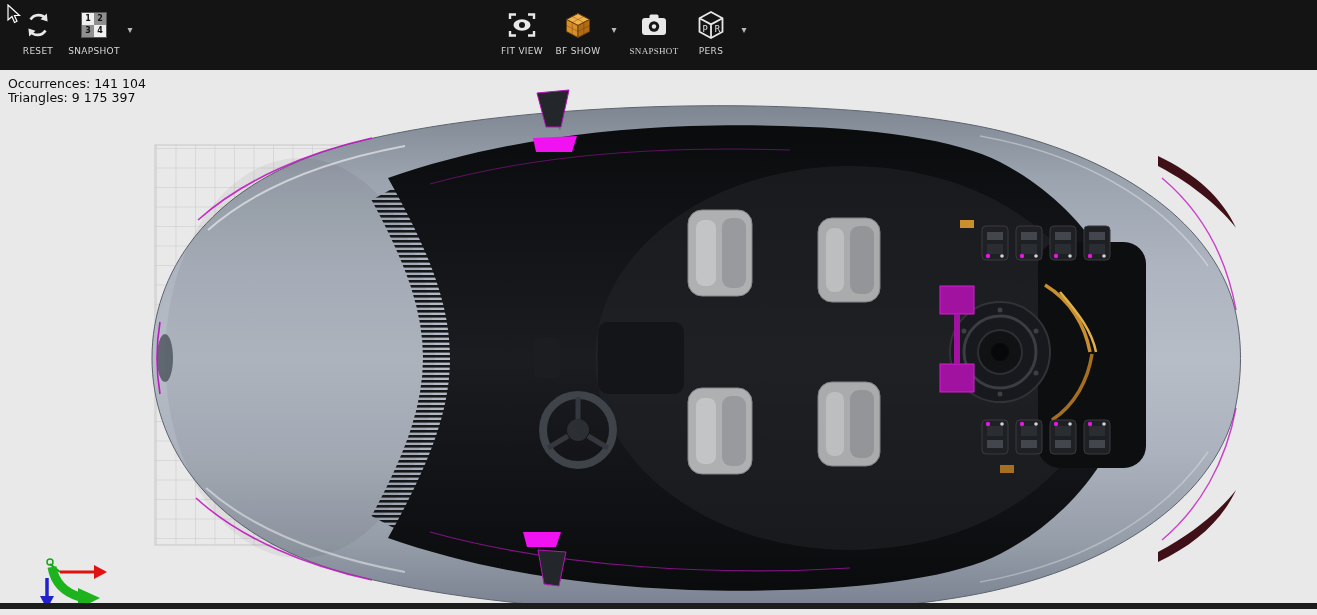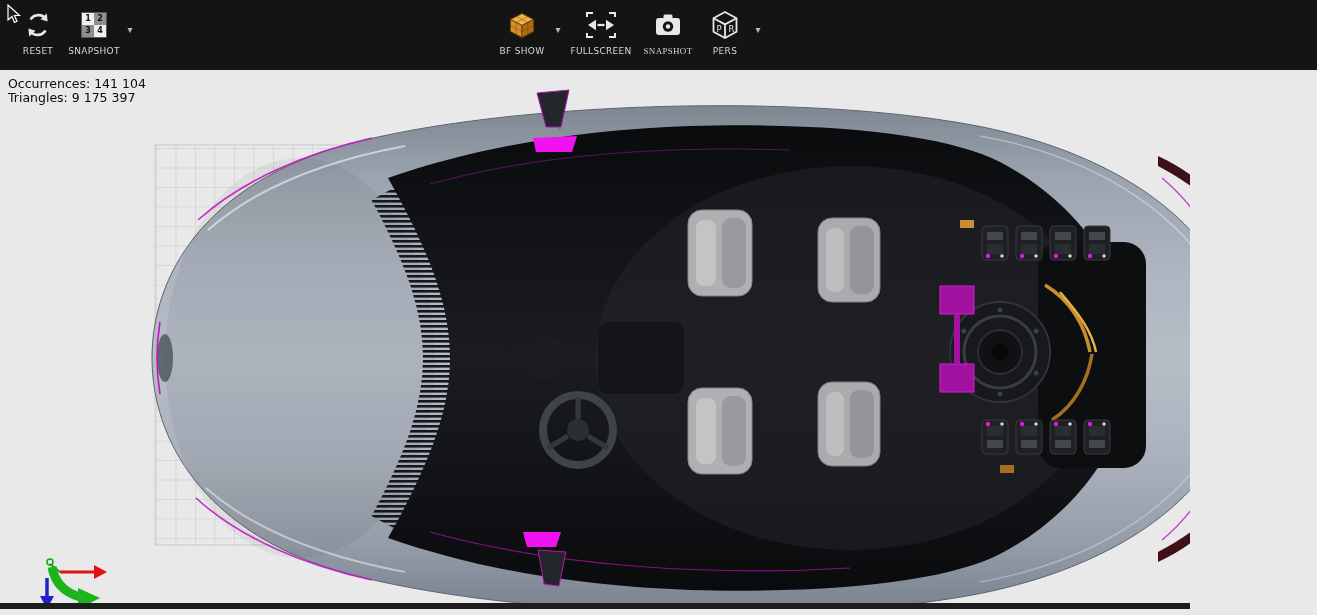--- a/index.html
+++ b/index.html
@@ -31,21 +31,21 @@
     width:24px;height:24px;display:grid;grid-template-columns:12px 12px;
     grid-template-rows:12px 12px;border:1px solid #555;box-sizing:content-box;
   }
   .checker-cell{
     display:flex;align-items:center;justify-content:center;
     font-size:8px;font-weight:bold;color:#111;line-height:1;
   }
   .cc-a{background:#f0f0f0;} .cc-b{background:#8f8f8f;}
   
   .viewport{
-    position:relative;width:1190px;height:539px;background:#e9e9e9;overflow:hidden;
+    position:relative;width:1317px;height:539px;background:#e9e9e9;overflow:hidden;
   }
   .stats{
     position:absolute;top:7px;left:8px;z-index:5;
     font-size:12.5px;color:#0a0a0a;line-height:13.5px;
   }
   .scene{position:absolute;top:0;left:0;}
   .bottom-bar{
     position:absolute;left:0;bottom:0;width:1317px;height:6px;background:#1d1d1d;
   }
   .cursor{position:absolute;left:7px;top:4px;z-index:20;pointer-events:none;}
@@ -80,47 +80,46 @@
         </div>
       </div>
       <div class="tb-label">SNAPSHOT</div>
     </div>
 
     <div class="caret">▾</div>
   </div>
 
   <div class="tb-group" style="margin-left:356px;">
 
+    <div class="tb-btn">
+      <div class="icon-box">
+        <svg viewBox="0 0 34 30" width="34" height="30">
+          <path d="M5 9 V4.5 H11 M23 4.5 H29 V9 M29 21 V25.5 H23 M11 25.5 H5 V21" fill="none" stroke="#e8e8e8" stroke-width="2.4"></path>
+          <ellipse cx="17" cy="15" rx="8.5" ry="5.8" fill="#e8e8e8"></ellipse>
+          <circle cx="17" cy="15" r="3" fill="#151515"></circle>
+        </svg>
+      </div>
+      <div class="tb-label">FIT VIEW</div>
+    </div>
 
     <div class="tb-btn">
       <div class="icon-box">
         <svg viewBox="0 0 30 30" width="30" height="30">
           <polygon points="15,3.5 26.5,9.5 15,15.5 3.5,9.5" fill="#f2b24a" stroke="#6b4208" stroke-width="1"></polygon>
           <polygon points="3.5,9.5 15,15.5 15,27.5 3.5,21.5" fill="#d88f2a" stroke="#6b4208" stroke-width="1"></polygon>
           <polygon points="26.5,9.5 15,15.5 15,27.5 26.5,21.5" fill="#b06c16" stroke="#6b4208" stroke-width="1"></polygon>
           <path d="M9.2,6.5 20.8,12.5 M20.8,6.5 9.2,12.5 M9.2,12.5 9.2,24.5 M20.8,12.5 20.8,24.5 M3.5,15.5 15,21.5 26.5,15.5" stroke="rgba(90,50,5,0.45)" stroke-width="0.8" fill="none"></path>
         </svg>
       </div>
       <div class="tb-label">BF SHOW</div>
     </div>
 
     <div class="caret">▾</div>
 
 
-    <div class="tb-btn" style="min-width:70px;">
-      <div class="icon-box">
-        <svg viewBox="0 0 34 30" width="34" height="30">
-          <path d="M3 7 V3 h6 M25 3 h6 v4 M31 23 v4 h-6 M9 27 H3 v-4" stroke="#e8e8e8" stroke-width="2" fill="none"></path>
-          <polygon points="4,15 12,9.8 12,20.2" fill="#e8e8e8"></polygon>
-          <polygon points="30,15 22,9.8 22,20.2" fill="#e8e8e8"></polygon>
-          <rect x="13.5" y="13.9" width="7" height="2.2" fill="#e8e8e8"></rect>
-        </svg>
-      </div>
-      <div class="tb-label">FULLSCREEN</div>
-    </div>
 
     <div class="tb-btn" style="min-width:64px;font-family:Liberation Serif, serif;">
       <div class="icon-box">
         <svg viewBox="0 0 32 30" width="32" height="30">
           <rect x="11.5" y="4.5" width="9" height="5" rx="1.5" fill="#e8e8e8"></rect>
           <rect x="4" y="8" width="24" height="17" rx="3" fill="#e8e8e8"></rect>
           <circle cx="16" cy="16.5" r="5.2" fill="#151515"></circle>
           <circle cx="16" cy="16.5" r="2.2" fill="#e8e8e8"></circle>
         </svg>
       </div>

